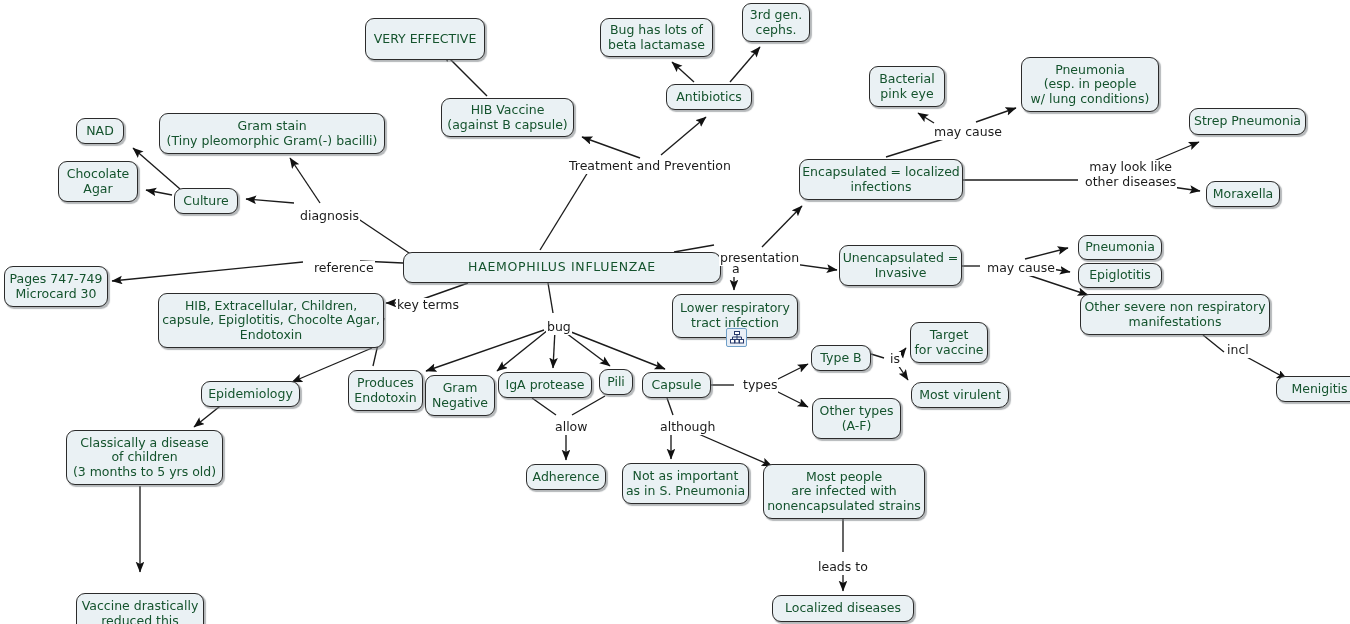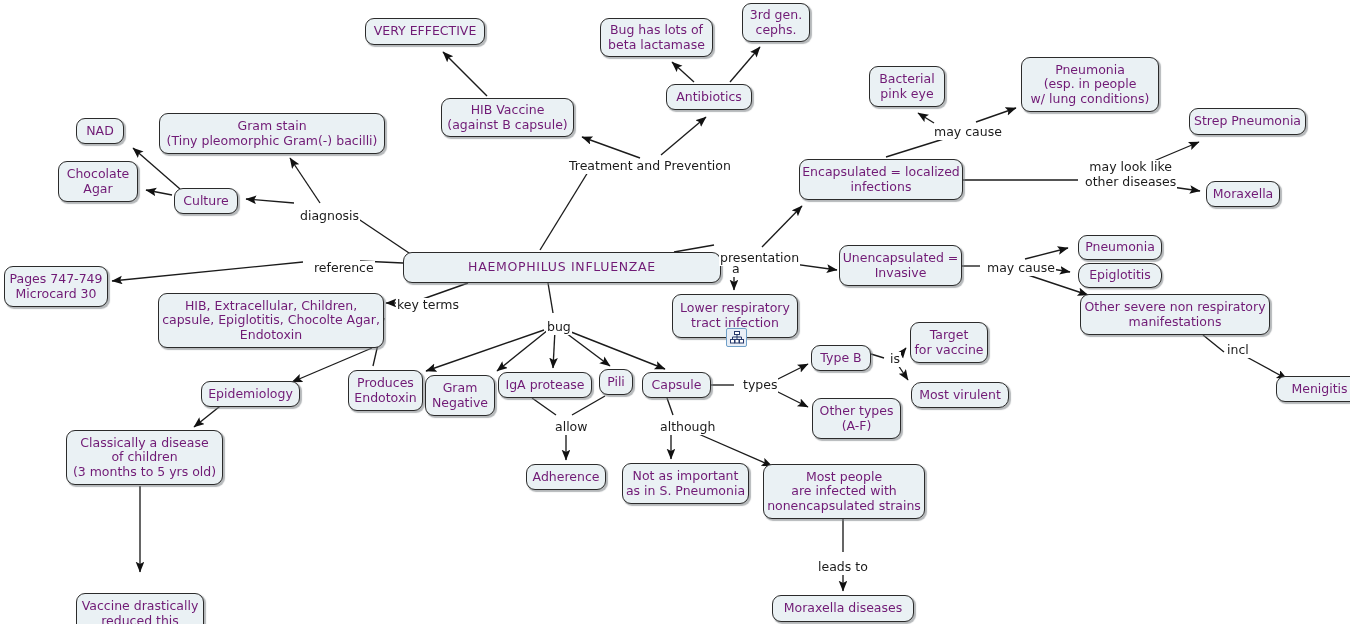--- a/index.html
+++ b/index.html
@@ -25,21 +25,21 @@
     width: 1350px;
     height: 624px;
     pointer-events: none;
   }
   .node {
     position: absolute;
     box-sizing: border-box;
     background: #eaf1f4;
     border: 1.3px solid #2b2b2b;
     border-radius: 9px;
-    color: #701a75;
+    color: #14532d;
     font-size: 12.5px;
     line-height: 14.6px;
     text-align: center;
     display: flex;
     align-items: center;
     justify-content: center;
     padding: 2px 7px;
     white-space: pre;
     box-shadow: 1.5px 1.5px 1px rgba(120,125,130,0.55);
     z-index: 2;
@@ -179,21 +179,21 @@
 
       <path d="M694,432 L772,466" marker-end="url(#ah)"></path>
 
       <path d="M843,519 L843,552"></path>
       <path d="M843,571 L843,591" marker-end="url(#ah)"></path>
     </g>
   </svg>
 
   <div class="node root" style="left:403px;top:252px;width:318px;height:31px;">HAEMOPHILUS INFLUENZAE</div>
 
-  <div class="node" style="left:365px;top:18px;width:120px;height:27px;">VERY EFFECTIVE</div>
+  <div class="node" style="left:365px;top:18px;width:120px;height:42px;">VERY EFFECTIVE</div>
 
   <div class="node" style="left:441px;top:98px;width:133px;height:39px;">HIB Vaccine
 (against B capsule)</div>
 
   <div class="node" style="left:600px;top:18px;width:113px;height:39px;">Bug has lots of
 beta lactamase</div>
 
   <div class="node" style="left:742px;top:3px;width:68px;height:39px;">3rd gen.
 cephs.</div>
 
@@ -221,21 +221,21 @@
   <div class="node" style="left:1206px;top:181px;width:74px;height:26px;">Moraxella</div>
 
   <div class="node" style="left:799px;top:159px;width:164px;height:41px;">Encapsulated = localized
 infections</div>
 
   <div class="node" style="left:839px;top:245px;width:123px;height:41px;">Unencapsulated =
 Invasive</div>
 
   <div class="node" style="left:1078px;top:235px;width:84px;height:25px;">Pneumonia</div>
 
-  <div class="node" style="left:1078px;top:263px;width:84px;height:25px;border-radius:11px;">Epiglotitis</div>
+  <div class="node" style="left:1078px;top:263px;width:84px;height:25px;">Epiglotitis</div>
 
   <div class="node" style="left:1080px;top:294px;width:190px;height:41px;">Other severe non respiratory
 manifestations</div>
 
   <div class="node" style="left:1276px;top:376px;width:87px;height:26px;">Menigitis</div>
 
   <div class="node" style="left:4px;top:266px;width:104px;height:41px;">Pages 747-749
 Microcard 30</div>
 
   <div class="node" style="left:158px;top:293px;width:226px;height:55px;">HIB, Extracellular, Children,
@@ -278,21 +278,21 @@
 
   <div class="node" style="left:526px;top:464px;width:80px;height:26px;">Adherence</div>
 
   <div class="node" style="left:622px;top:463px;width:127px;height:41px;">Not as important
 as in S. Pneumonia</div>
 
   <div class="node" style="left:763px;top:464px;width:162px;height:55px;">Most people
 are infected with
 nonencapsulated strains</div>
 
-  <div class="node" style="left:772px;top:595px;width:142px;height:27px;">Moraxella diseases</div>
+  <div class="node" style="left:772px;top:595px;width:142px;height:27px;">Localized diseases</div>
 
   <div class="elabel" style="left:568px;top:159px;">Treatment and Prevention</div>
   <div class="elabel" style="left:299px;top:209px;">diagnosis</div>
   <div class="elabel" style="left:719px;top:251px;">presentation</div>
   <div class="elabel" style="left:933px;top:125px;">may cause</div>
   <div class="elabel" style="left:1084px;top:160px;">may look like
 other diseases</div>
   <div class="elabel" style="left:986px;top:261px;">may cause</div>
   <div class="elabel" style="left:1226px;top:343px;">incl</div>
   <div class="elabel" style="left:313px;top:261px;">reference</div>

